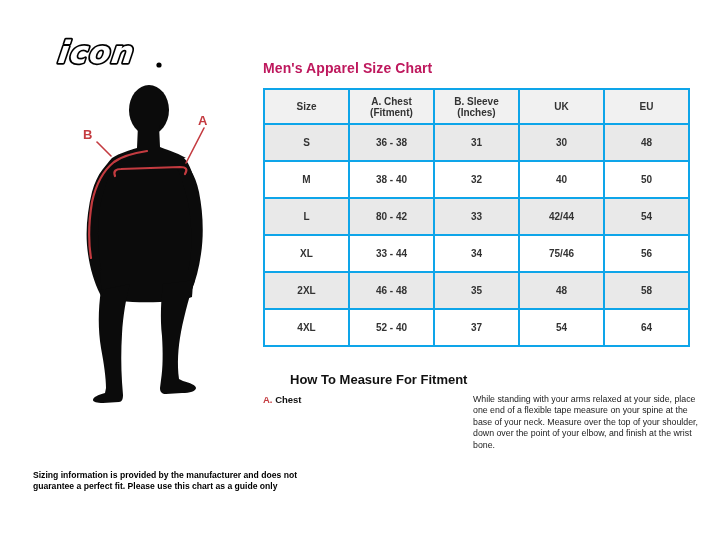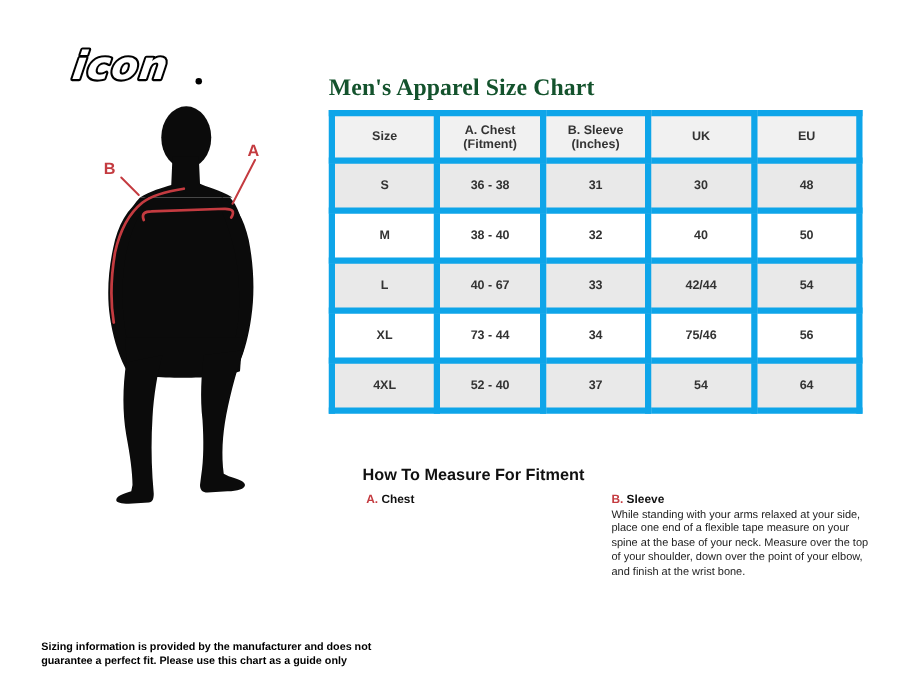--- a/index.html
+++ b/index.html
@@ -12,52 +12,52 @@
 
   
   .logo-svg{left:50px;top:28px;width:130px;height:48px;}
 
   
   .figure-svg{left:50px;top:70px;width:190px;height:340px;}
 
   
   .chart-title{
     left:263px;top:60px;width:430px;
-    font-size:19px;font-weight:bold;color:#14532d;letter-spacing:.1px;font-family:Liberation Serif, serif;
+    font-size:14px;font-weight:bold;color:#be185d;letter-spacing:.1px;
   }
   table.size-table{
     left:263px;top:88px;width:427px;
     border-collapse:collapse;table-layout:fixed;
     position:absolute;
   }
   table.size-table th, table.size-table td{
-    border:5px solid #0ea5e9;text-align:center;vertical-align:middle;
+    border:2px solid #0ea5e9;text-align:center;vertical-align:middle;
     color:#333;
   }
   table.size-table th{
     height:31px;font-size:10px;font-weight:700;background:#f1f1f1;
   }
   table.size-table td{
     height:33px;font-size:10px;font-weight:600;background:#ffffff;
   }
   table.size-table tbody tr:nth-child(odd) td{background:#e9e9e9;}
 
   
   .howto{left:263px;top:372px;width:436px;}
   .howto-title{font-size:13px;font-weight:700;color:#111;margin:0 0 7px 0;padding-left:27px;}
   .howto-cols{display:flex;gap:16px;}
-  .howto-col-a{width:194px;margin-left:30px;}
+  .howto-col-a{width:194px;}
   .howto-col-b{width:226px;}
   .howto-label{font-size:9.5px;font-weight:700;color:#111;margin-bottom:1px;}
   .howto-letter{color:#c43b40;}
   .howto-text{font-size:8.8px;line-height:11.4px;color:#222;}
 
   
   .disclaimer{
-    left:33px;top:512px;width:300px;
+    left:33px;top:470px;width:300px;
     font-size:8.6px;font-weight:600;line-height:11px;color:#000;
   }
 </style>
 </head>
 <body>
 
 <svg class="abs logo-svg" viewBox="0 0 130 48" aria-hidden="true">
   <g transform="skewX(-8)">
     <text x="12" y="35" font-family="DejaVu Sans, sans-serif" font-style="italic" font-weight="bold" font-size="31" letter-spacing="1" fill="#ffffff" stroke="#000000" stroke-width="3.4" paint-order="stroke" stroke-linejoin="round">icon</text>
   </g>
@@ -107,31 +107,38 @@
     </tr>
     <tr>
       <td>M</td>
       <td>38 - 40</td>
       <td>32</td>
       <td>40</td>
       <td>50</td>
     </tr>
     <tr>
       <td>L</td>
-      <td>40 - 67</td>
+      <td>80 - 42</td>
       <td>33</td>
       <td>42/44</td>
       <td>54</td>
     </tr>
     <tr>
       <td>XL</td>
-      <td>73 - 44</td>
+      <td>33 - 44</td>
       <td>34</td>
       <td>75/46</td>
       <td>56</td>
+    </tr>
+    <tr>
+      <td>2XL</td>
+      <td>46 - 48</td>
+      <td>35</td>
+      <td>48</td>
+      <td>58</td>
     </tr>
     <tr>
       <td>4XL</td>
       <td>52 - 40</td>
       <td>37</td>
       <td>54</td>
       <td>64</td>
     </tr>
   </tbody>
 </table>
@@ -139,22 +146,18 @@
 <div class="abs howto">
   <h2 class="howto-title">How To Measure For Fitment</h2>
   <div class="howto-cols">
     <div class="howto-col-a">
       <div class="howto-label">
         <span class="howto-letter">A.</span>
         <span>Chest</span>
       </div>
     </div>
     <div class="howto-col-b">
-      <div class="howto-label">
-        <span class="howto-letter">B.</span>
-        <span>Sleeve</span>
-      </div>
       <div class="howto-text">While standing with your arms relaxed at your side, place one end of a flexible tape measure on your spine at the base of your neck. Measure over the top of your shoulder, down over the point of your elbow, and finish at the wrist bone.</div>
     </div>
   </div>
 </div>
 
 <div class="abs disclaimer">Sizing information is provided by the manufacturer and does not guarantee a perfect fit. Please use this chart as a guide only</div>
 
 </body></html>

